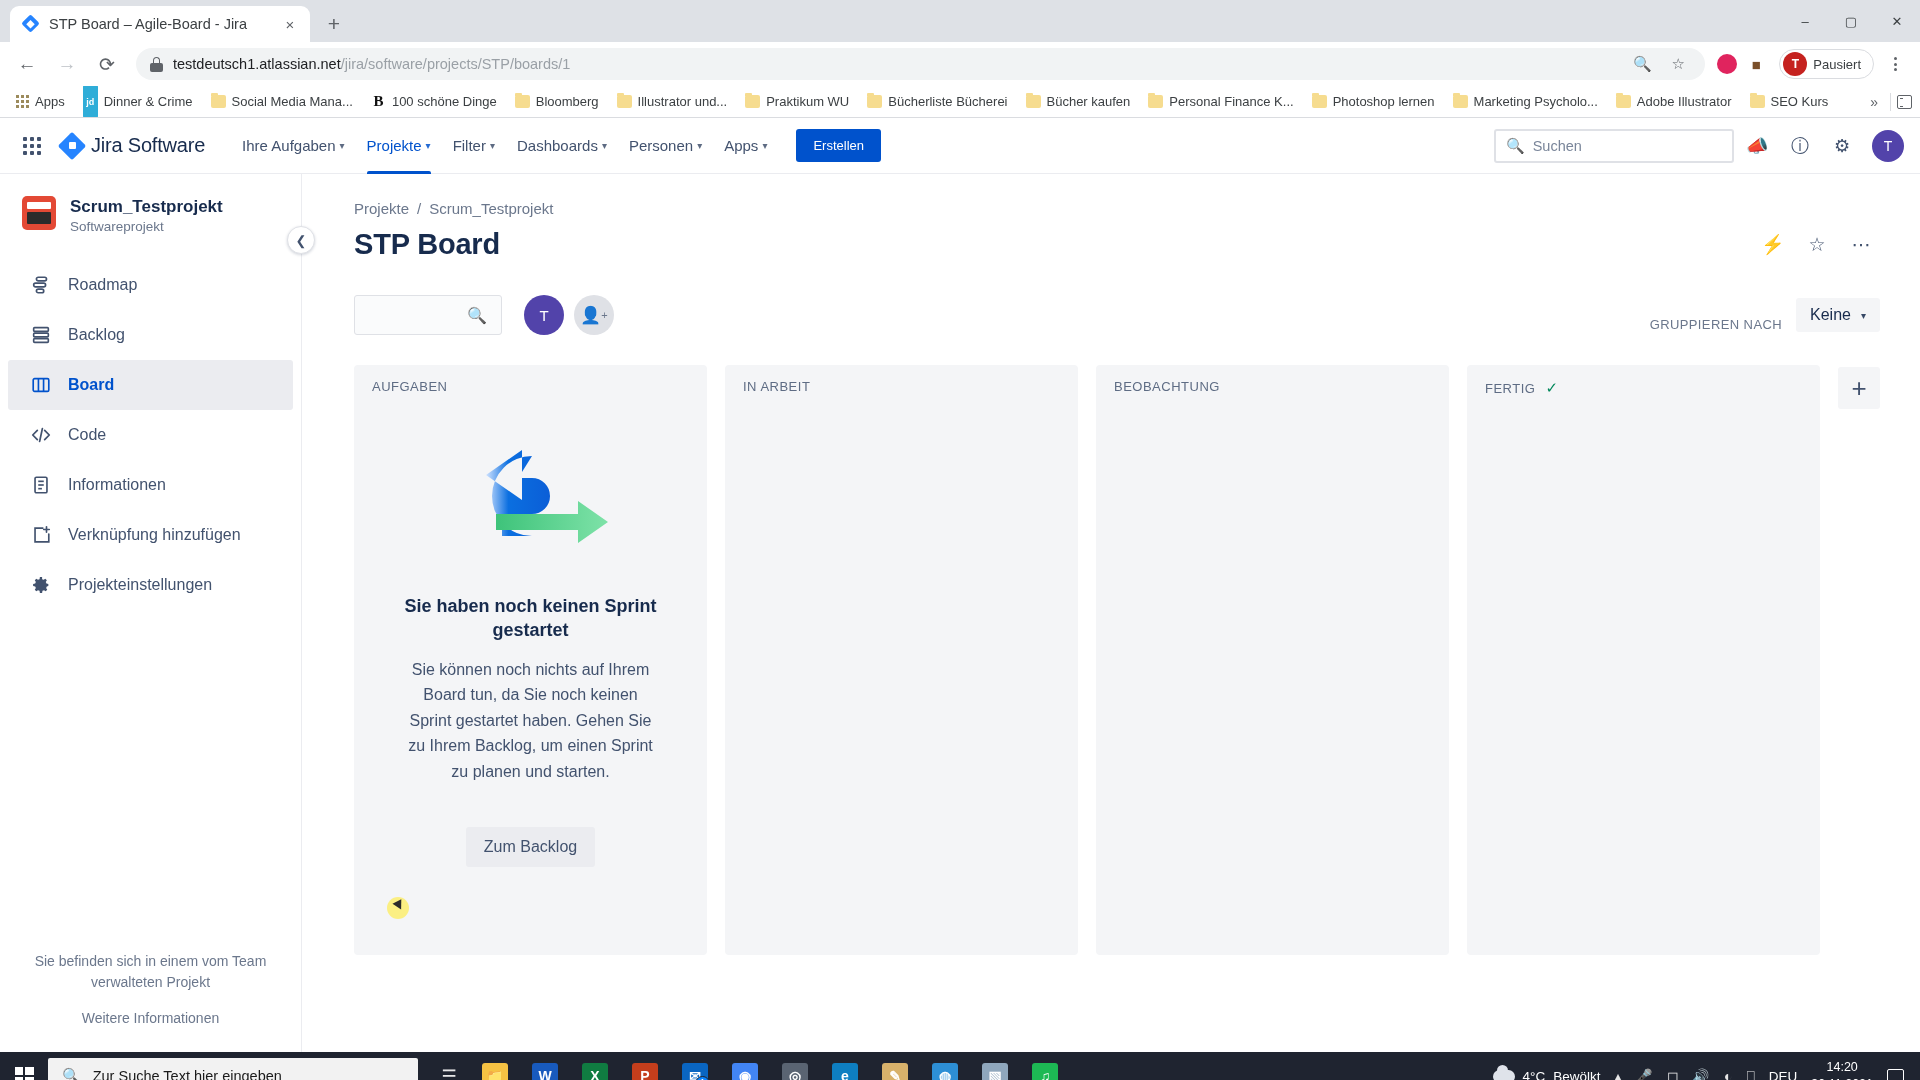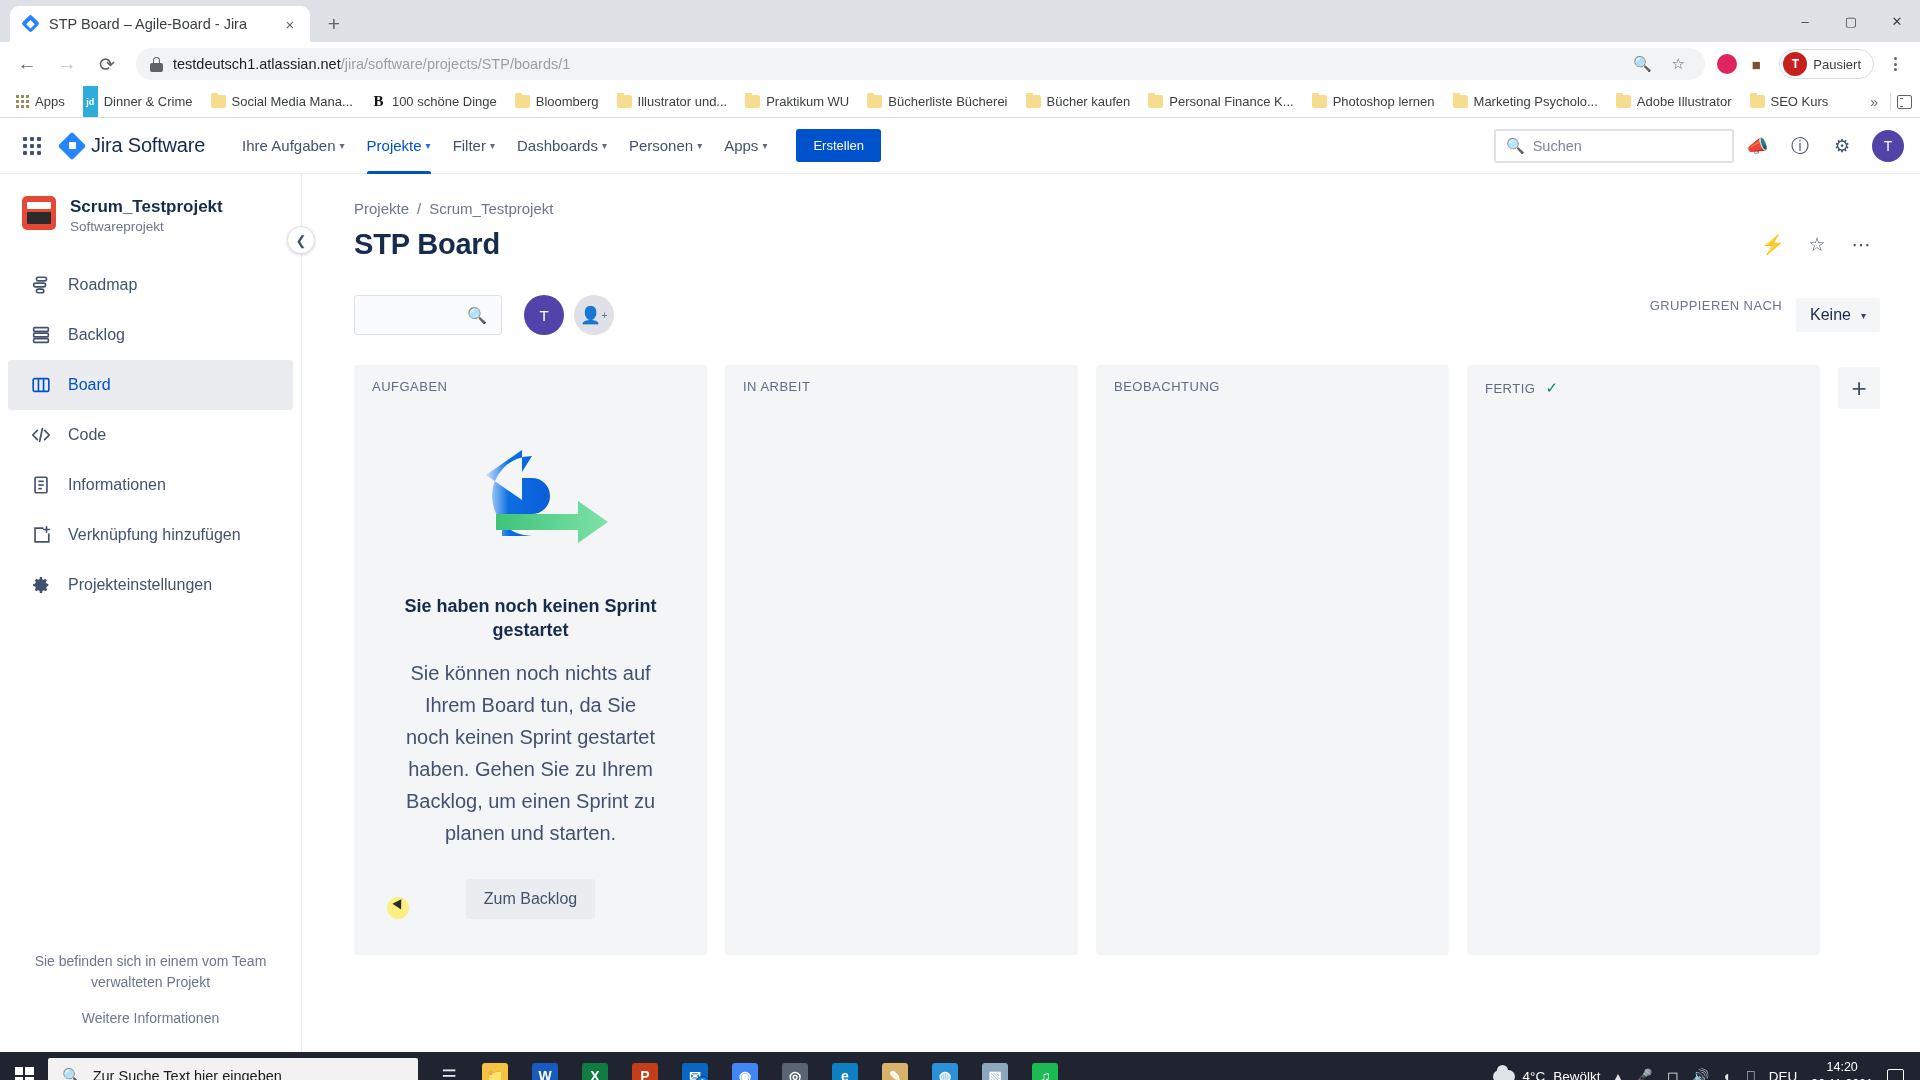--- a/index.html
+++ b/index.html
@@ -232,21 +232,21 @@
     display: flex; align-items: center; justify-content: center;
     color: #42526e; font-size: 13px; box-shadow: 0 1px 3px rgba(9,30,66,.18); z-index: 5;
   }
 
   .nav-list { margin-top: 26px; }
   .side-item {
     display: flex; align-items: center; gap: 16px; height: 50px;
     padding: 0 16px 0 22px; font-size: 16px; color: #42526e;
     border-radius: 3px; margin: 0 8px;
   }
-  .side-item.active { background: #ebecf0; color: #0052cc; font-weight: 400; }
+  .side-item.active { background: #ebecf0; color: #0052cc; font-weight: 700; }
   .side-ico {
     width: 22px; height: 22px; flex: 0 0 22px;
     display: flex; align-items: center; justify-content: center;
   }
   .side-ico svg { width: 22px; height: 22px; }
 
   .side-footer {
     margin-top: auto; padding: 0 30px 26px; text-align: center;
   }
   .side-footer .note { font-size: 14px; color: #6b778c; line-height: 1.45; }
@@ -275,21 +275,21 @@
   .av-user {
     width: 40px; height: 40px; border-radius: 50%; background: #5243aa;
     color: #fff; font-size: 15px; display: flex; align-items: center;
     justify-content: center; font-weight: 500;
   }
   .av-add {
     width: 40px; height: 40px; border-radius: 50%; background: #dfe1e6;
     display: flex; align-items: center; justify-content: center;
     color: #6b778c; font-size: 17px;
   }
-  .group-by { margin-left: auto; display: flex; align-items: flex-start; gap: 14px; }
+  .group-by { margin-left: auto; display: flex; align-items: flex-end; gap: 14px; }
   .group-label { font-size: 13px; color: #6b778c; letter-spacing: .4px; text-transform: uppercase; }
   .group-select {
     display: flex; align-items: center; gap: 10px; background: #f4f5f7;
     padding: 8px 14px; border-radius: 3px; font-size: 16px;
     color: #172b4d; font-weight: 500;
   }
 
   .columns { display: flex; gap: 18px; margin-top: 30px; align-items: flex-start; }
   .col {
     flex: 1 1 0; min-width: 0; background: #f4f5f7; border-radius: 4px;
@@ -308,22 +308,22 @@
     margin-top: 2px;
   }
 
   .empty-state { padding: 50px 14px 0; text-align: center; }
   .empty-art { width: 190px; height: 120px; margin: 0 auto 26px; }
   .empty-title {
     font-size: 18px; color: #172b4d; font-weight: 700;
     line-height: 1.35; max-width: 260px; margin: 0 auto;
   }
   .empty-desc {
-    font-size: 20px; color: #42526e; line-height: 1.6;
-    max-width: 250px; margin: 14px auto 4px;
+    font-size: 16px; color: #42526e; line-height: 1.6;
+    max-width: 250px; margin: 14px auto 16px;
   }
   .backlog-btn {
     display: inline-block; margin-top: 26px; background: #ebecf0;
     color: #42526e; font-size: 16px; font-weight: 500;
     padding: 11px 18px; border-radius: 3px;
   }
 
   .cursor-dot {
     position: absolute; width: 22px; height: 22px; border-radius: 50%;
     background: rgba(255,235,59,.62); left: 85px; top: 723px;

